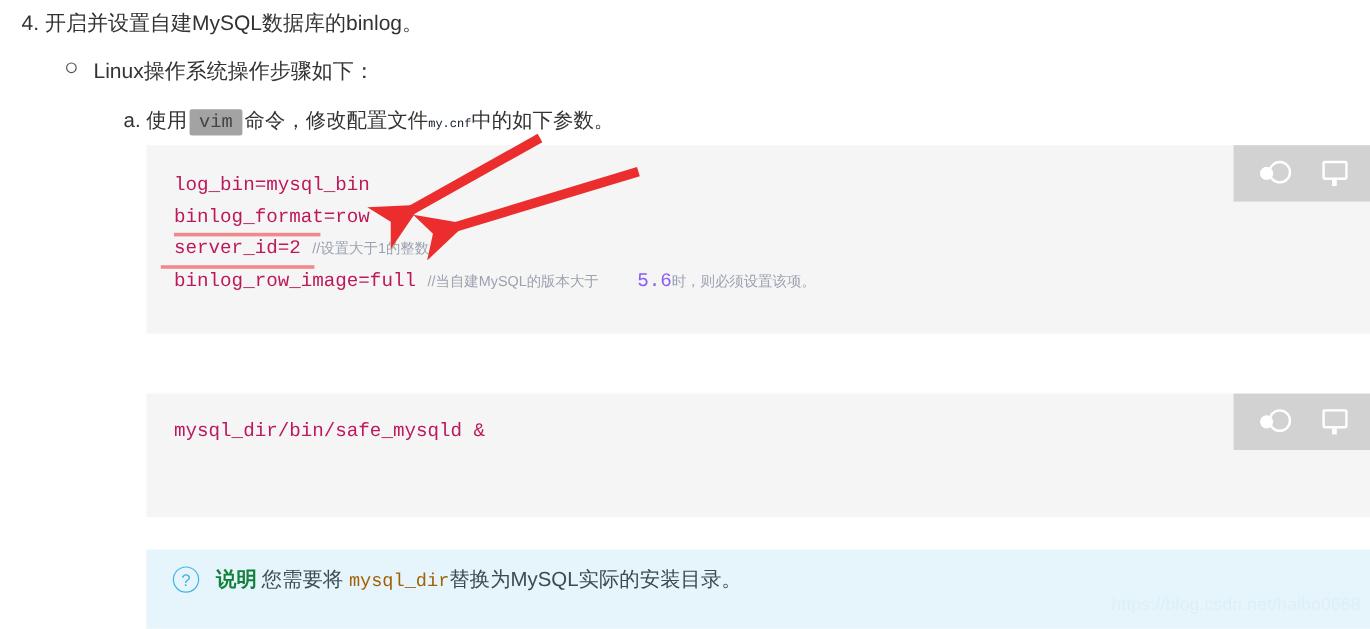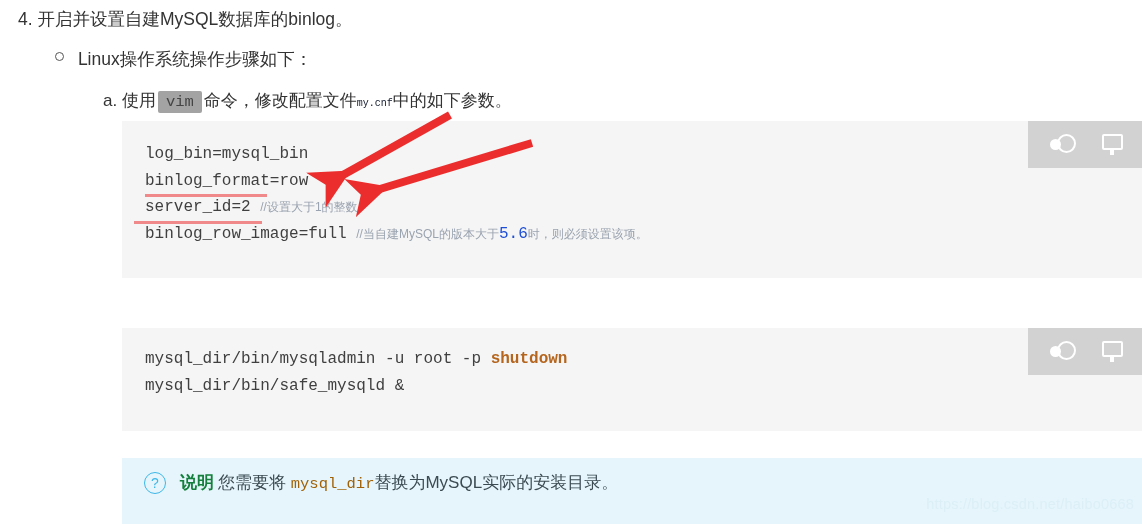--- a/index.html
+++ b/index.html
@@ -104,22 +104,22 @@
     left: 23px;
     top: 20px;
     font-family: "Liberation Mono", "DejaVu Sans Mono", monospace;
     font-size: 16px;
     line-height: 26.5px;
     color: #7a8290;
     white-space: nowrap;
   }
   #codeblock-2 .code-lines { top: 18px; }
   .code-line { height: 26.5px; position: relative; }
-  .tok-key { color: #404040; margin-top: 27px; }
-  .tok-num { color: #1d4ed8; }
+  .tok-key { color: #be185d; margin-top: 27px; }
+  .tok-num { color: #8b5cf6; margin-left: 32px; }
   .tok-bold { color: #b5651d; font-weight: bold; }
   .tok-cmt { color: #9aa3b0; }
   .cn { font-family: "Liberation Sans", sans-serif; font-size: 12px; }
 
   
   .underline-ann {
     position: absolute;
     height: 2.5px;
     background: #f08a8a;
   }
@@ -308,23 +308,20 @@
       </marker>
     </defs>
     <line x1="450" y1="115" x2="334" y2="180" stroke="#ec2d2d" stroke-width="8" marker-end="url(#ah)"></line>
     <line x1="532" y1="143" x2="370" y2="192" stroke="#ec2d2d" stroke-width="8" marker-end="url(#ah)"></line>
   </svg>
 
 
   <div class="codeblock" id="codeblock-2">
     <div class="code-lines">
       <div class="code-line">
-        <span class="tok-key">mysql_dir/bin/mysqladmin -u root -p </span><span class="tok-bold">shutdown</span>
-      </div>
-      <div class="code-line">
         <span class="tok-key">mysql_dir/bin/safe_mysqld &amp;</span>
       </div>
     </div>
 
     <div class="code-toolbar">
       <div class="tb-icon theme-icon">
         <span class="dot"></span>
         <span class="ring"></span>
       </div>
       <div class="tb-icon copy-icon">

